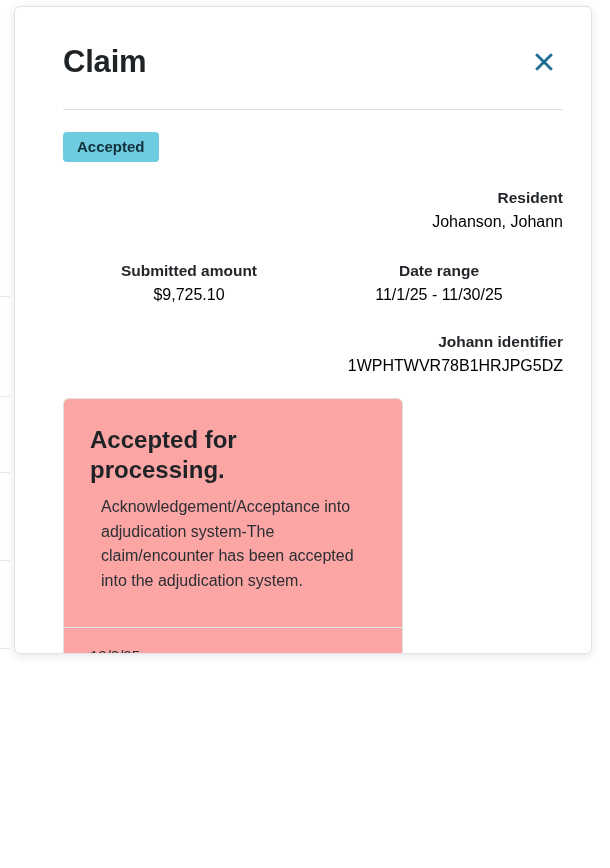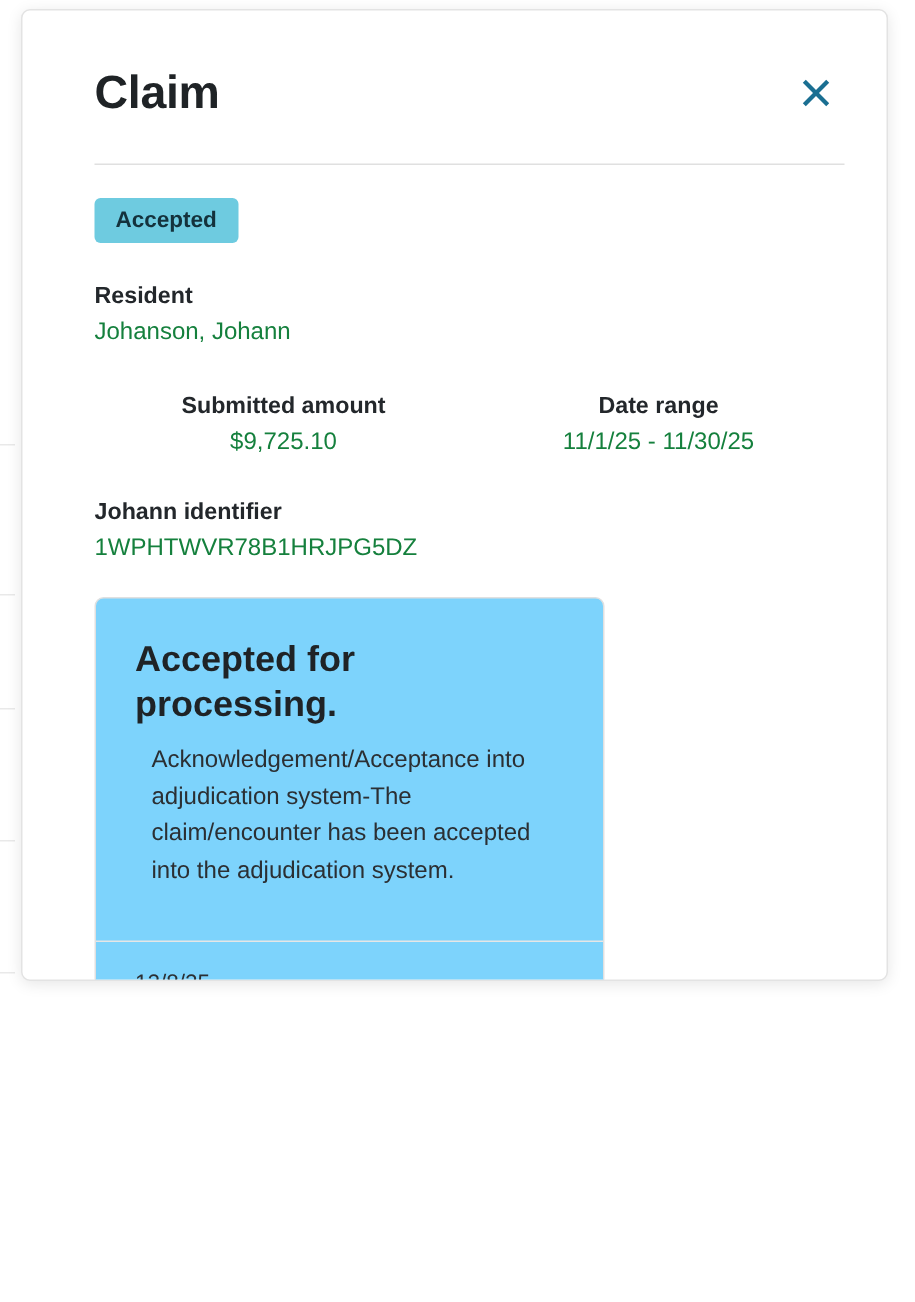--- a/index.html
+++ b/index.html
@@ -96,33 +96,33 @@
     background: #6ecbe0;
     color: #14323c;
     font-size: 15px;
     font-weight: bold;
     padding: 7px 14px 8px 14px;
     border-radius: 4px;
     line-height: 1;
     text-align: center;
   }
 
-  .field-block { margin-top: 26px; }
+  .field-block { margin-top: 26px; text-align: right; }
 
   .field-label {
     font-size: 15.5px;
     font-weight: bold;
     color: #23272b;
     margin: 0 0 3px 0;
     line-height: 1.3;
   }
 
   .field-value {
     font-size: 16px;
-    color: #15803d;
+    color: #000000;
     margin: 0;
     line-height: 1.35;
   }
 
   .field-row {
     display: flex;
     margin-top: 28px;
     text-align: center;
   }
   .field-row .col-1 { width: 252px; }
@@ -133,21 +133,21 @@
     font-weight: bold;
     color: #23272b;
     margin: 34px 0 0 0;
   }
 
   .response-card {
     margin-top: 22px;
     width: 340px;
     border: 1px solid #e0e0e0;
     border-radius: 6px;
-    background: #7dd3fc;
+    background: #fca5a5;
     box-sizing: border-box;
   }
 
   .response-body {
     padding: 26px 26px 22px 26px;
   }
 
   .response-title {
     font-size: 24px;
     font-weight: bold;

